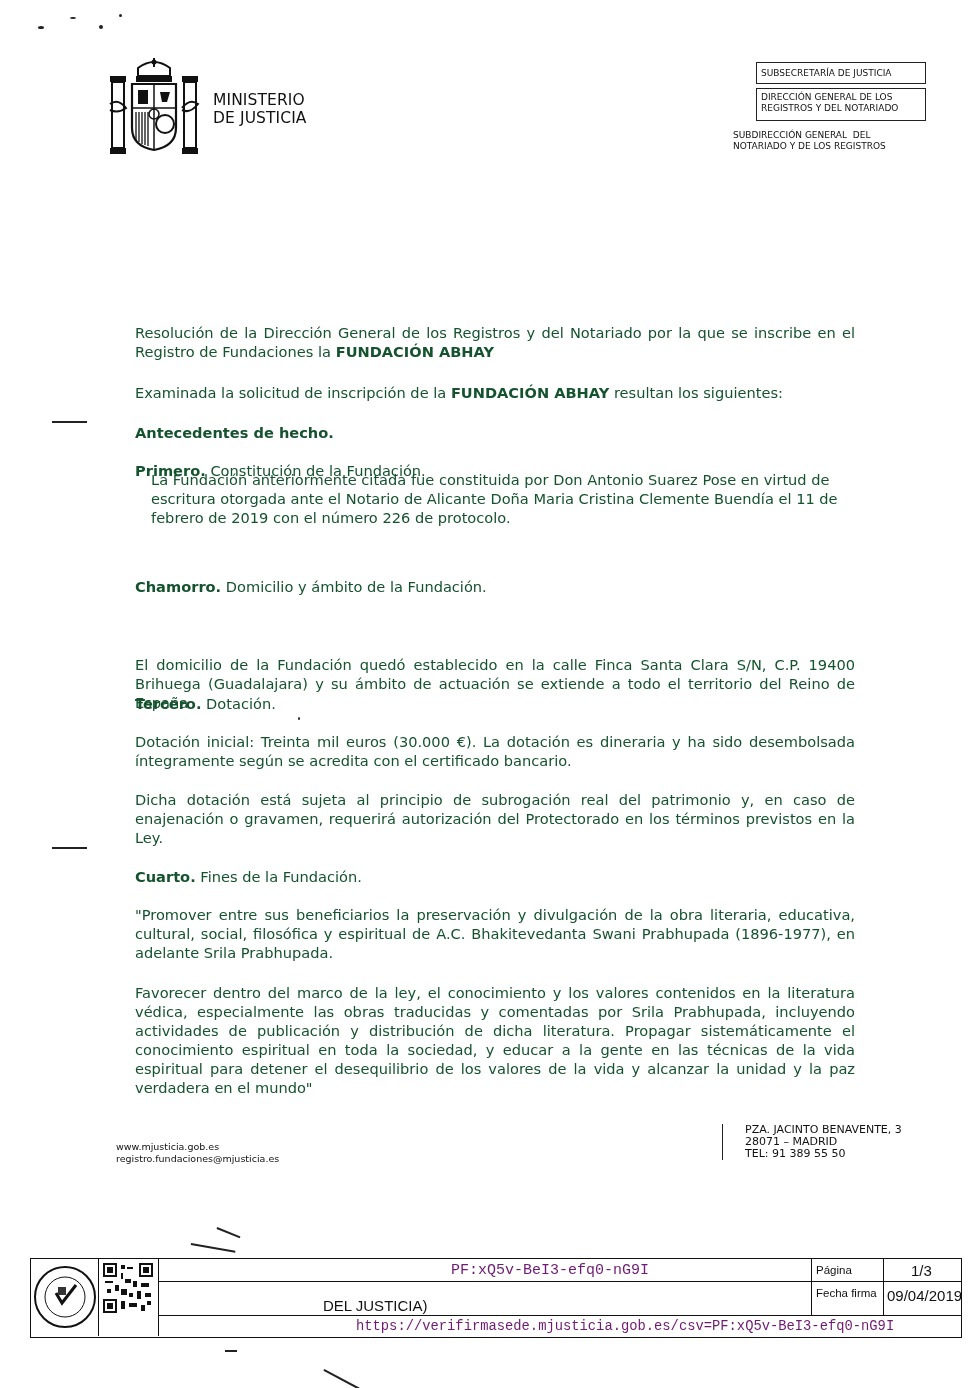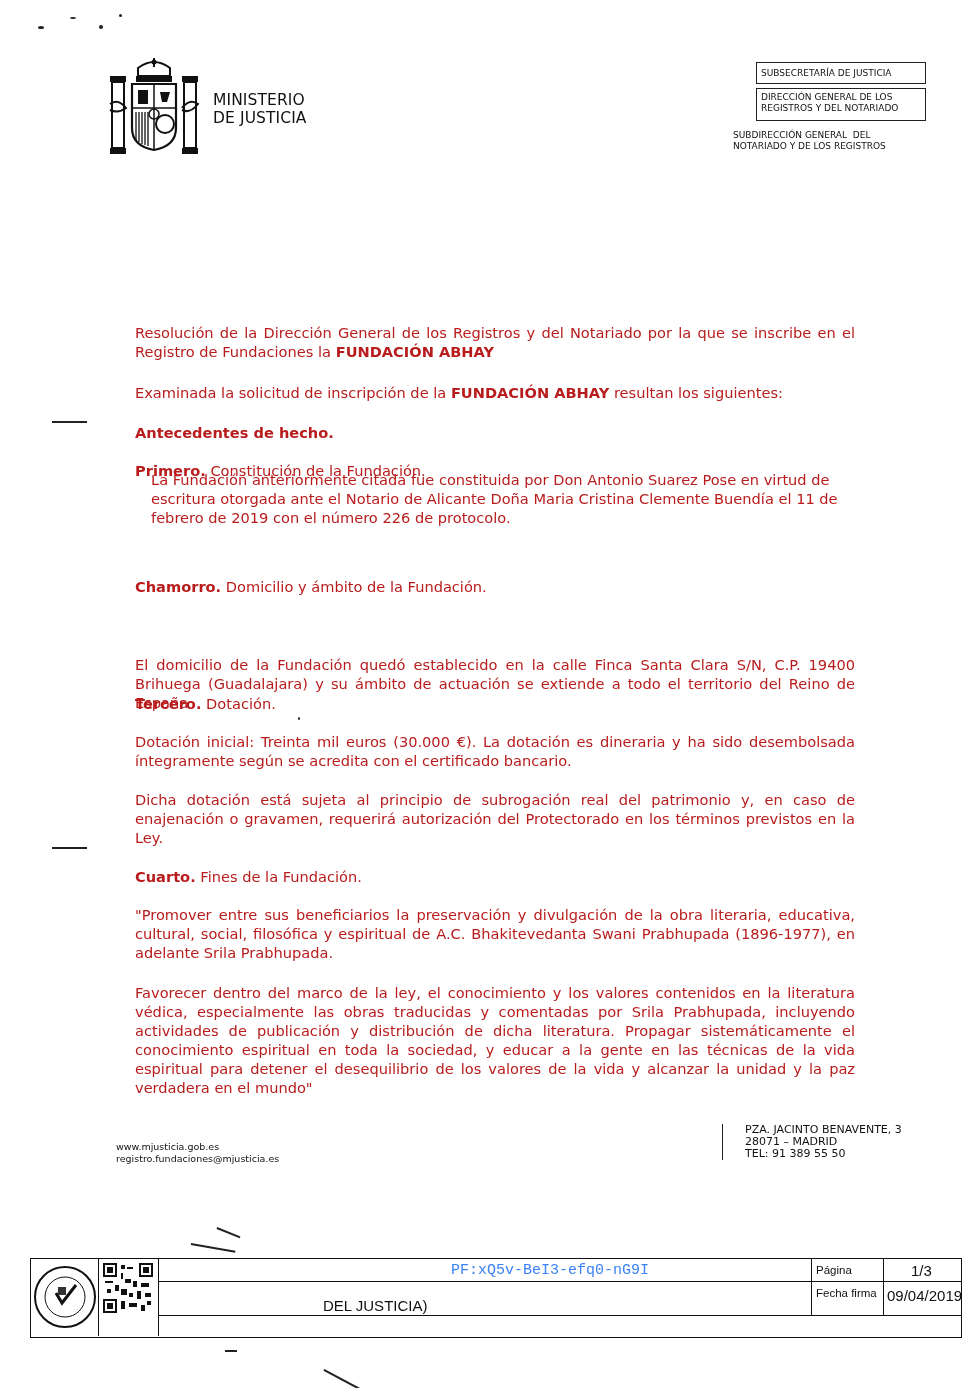--- a/index.html
+++ b/index.html
@@ -11,38 +11,38 @@
 
     
     .crest { left: 108px; top: 58px; width: 92px; height: 98px; }
     .ministry { left: 213px; top: 91px; font-family: "DejaVu Sans", sans-serif; font-size: 15.5px; line-height: 18px; letter-spacing: 0.1px; color: #111; }
     .org-box { left: 721px; width: 170px; border: 1.5px solid #222; font-size: 9px; line-height: 11px; padding: 3px 4px; font-family: "DejaVu Sans", sans-serif; color: #111; box-sizing: border-box; margin-left: 35px; }
     .org-box.b1 { top: 62px; height: 22px; padding-top: 5px; }
     .org-box.b2 { top: 88px; height: 33px; }
     .org-sub { left: 725px; top: 130px; font-size: 9px; line-height: 11px; color: #111; margin-left: 8px; }
 
     
-    .body-text { left: 135px; width: 720px; font-family: "DejaVu Sans", sans-serif; font-size: 14.6px; line-height: 19px; color: #b91c1c; }
+    .body-text { left: 135px; width: 720px; font-family: "DejaVu Sans", sans-serif; font-size: 14.6px; line-height: 19px; color: #14532d; }
     .body-text p { margin: 0; }
     .justify { text-align: justify; text-align-last: left; }
     .bold { font-weight: bold; }
 
     .margin-mark { left: 52px; height: 1.5px; background: #222; width: 35px; }
 
     
     .contact { left: 116px; top: 1141px; font-size: 9.5px; line-height: 12px; color: #111; }
     .address { left: 722px; top: 1124px; font-size: 11px; line-height: 12px; color: #111; border-left: 1.5px solid #222; padding-left: 22px; }
 
     
     .sig { left: 30px; top: 1258px; width: 932px; height: 80px; border: 1.5px solid #111; box-sizing: border-box; }
     .sig-cell { position: absolute; box-sizing: border-box; border-right: 1.2px solid #111; }
     .sig-row-line { position: absolute; height: 1.2px; background: #111; }
     .lbl { font-family: "Liberation Sans", sans-serif; font-size: 11.5px; color: #111; position: absolute; white-space: nowrap; }
     .val { font-family: "Liberation Sans", sans-serif; font-size: 15px; color: #111; position: absolute; white-space: nowrap; }
-    .mono { font-family: "Liberation Mono", monospace; font-size: 15px; color: #3b82f6; position: absolute; white-space: nowrap; }
+    .mono { font-family: "Liberation Mono", monospace; font-size: 15px; color: #701a75; position: absolute; white-space: nowrap; }
     .stroke { position: absolute; height: 1.5px; background: #222; transform-origin: left center; }
   </style>
 </head>
 <body>
 
 <div class="speck" style="left:38px;top:26px;width:6px;height:3px;"></div>
 <div class="speck" style="left:70px;top:17px;width:6px;height:2px;"></div>
 <div class="speck" style="left:99px;top:25px;width:4px;height:4px;"></div>
 <div class="speck" style="left:119px;top:14px;width:3px;height:3px;"></div>
 
@@ -190,13 +190,14 @@
   <span class="mono" style="left:420px;top:3px;">PF:xQ5v-BeI3-efq0-nG9I</span>
   <div class="sig-cell" style="left:780px;top:0;width:0;height:56px;"></div>
   <span class="lbl" style="left:785px;top:5px;">Página</span>
   <div class="sig-cell" style="left:852px;top:0;width:0;height:56px;"></div>
   <span class="val" style="left:880px;top:3px;">1/3</span>
 
   <span class="val" style="left:292px;top:38px;">DEL JUSTICIA)</span>
   <span class="lbl" style="left:785px;top:28px;">Fecha firma</span>
   <span class="val" style="left:856px;top:28px;">09/04/2019</span>
 
+  <span class="mono" style="left:325px;top:60px;font-size:13.8px;">https://verifirmasede.mjusticia.gob.es/csv=PF:xQ5v-BeI3-efq0-nG9I</span>
 </div>
 
 </body></html>

